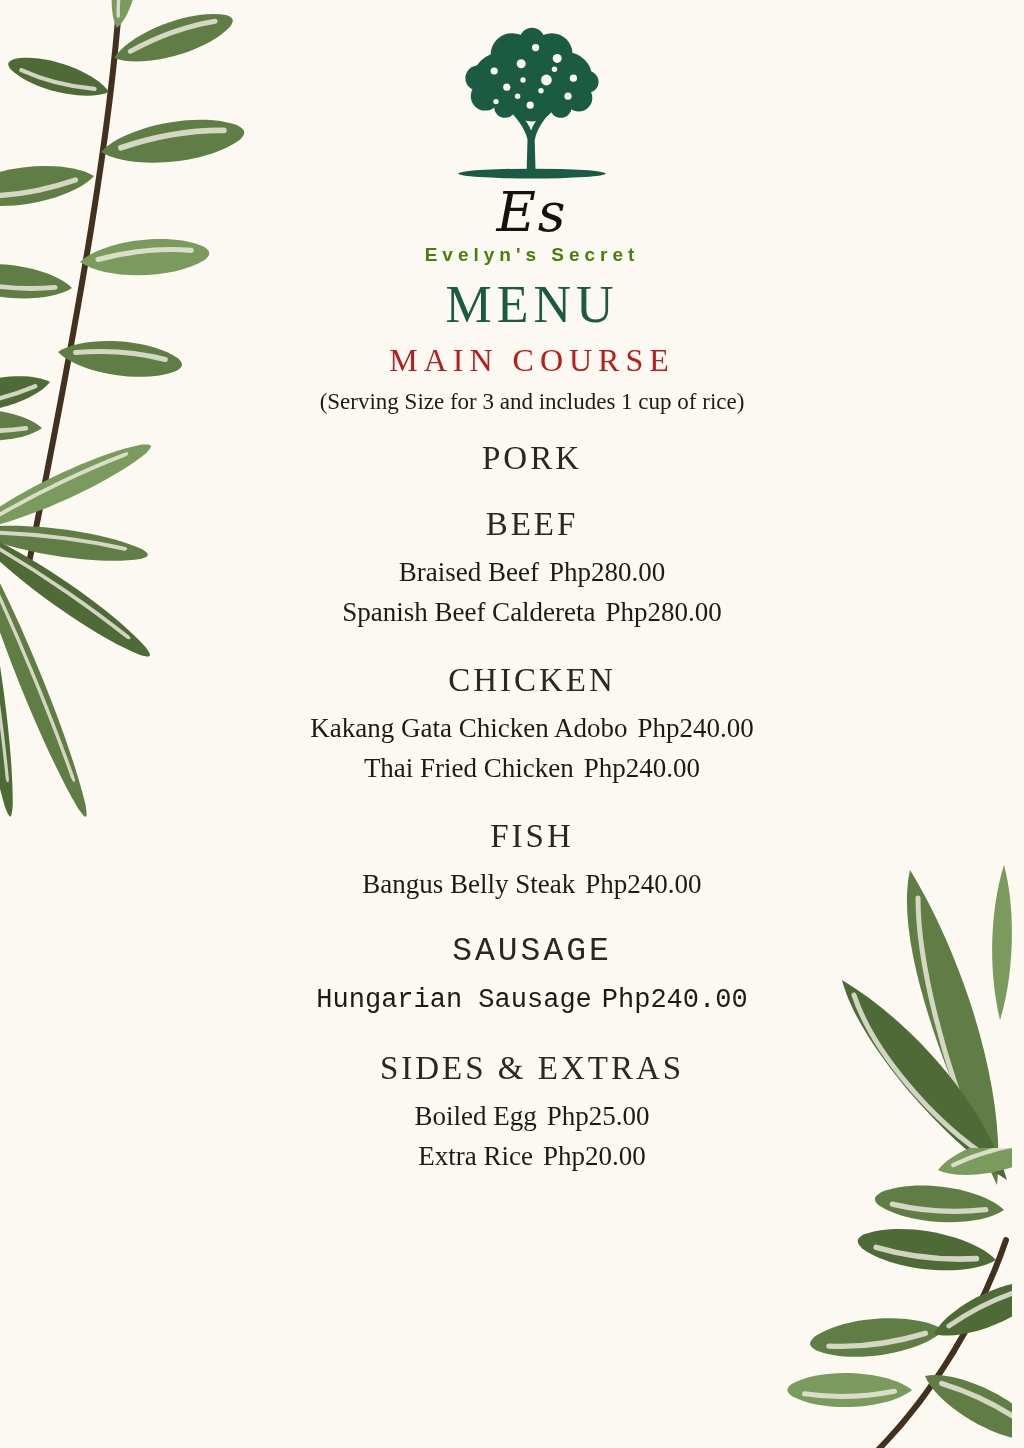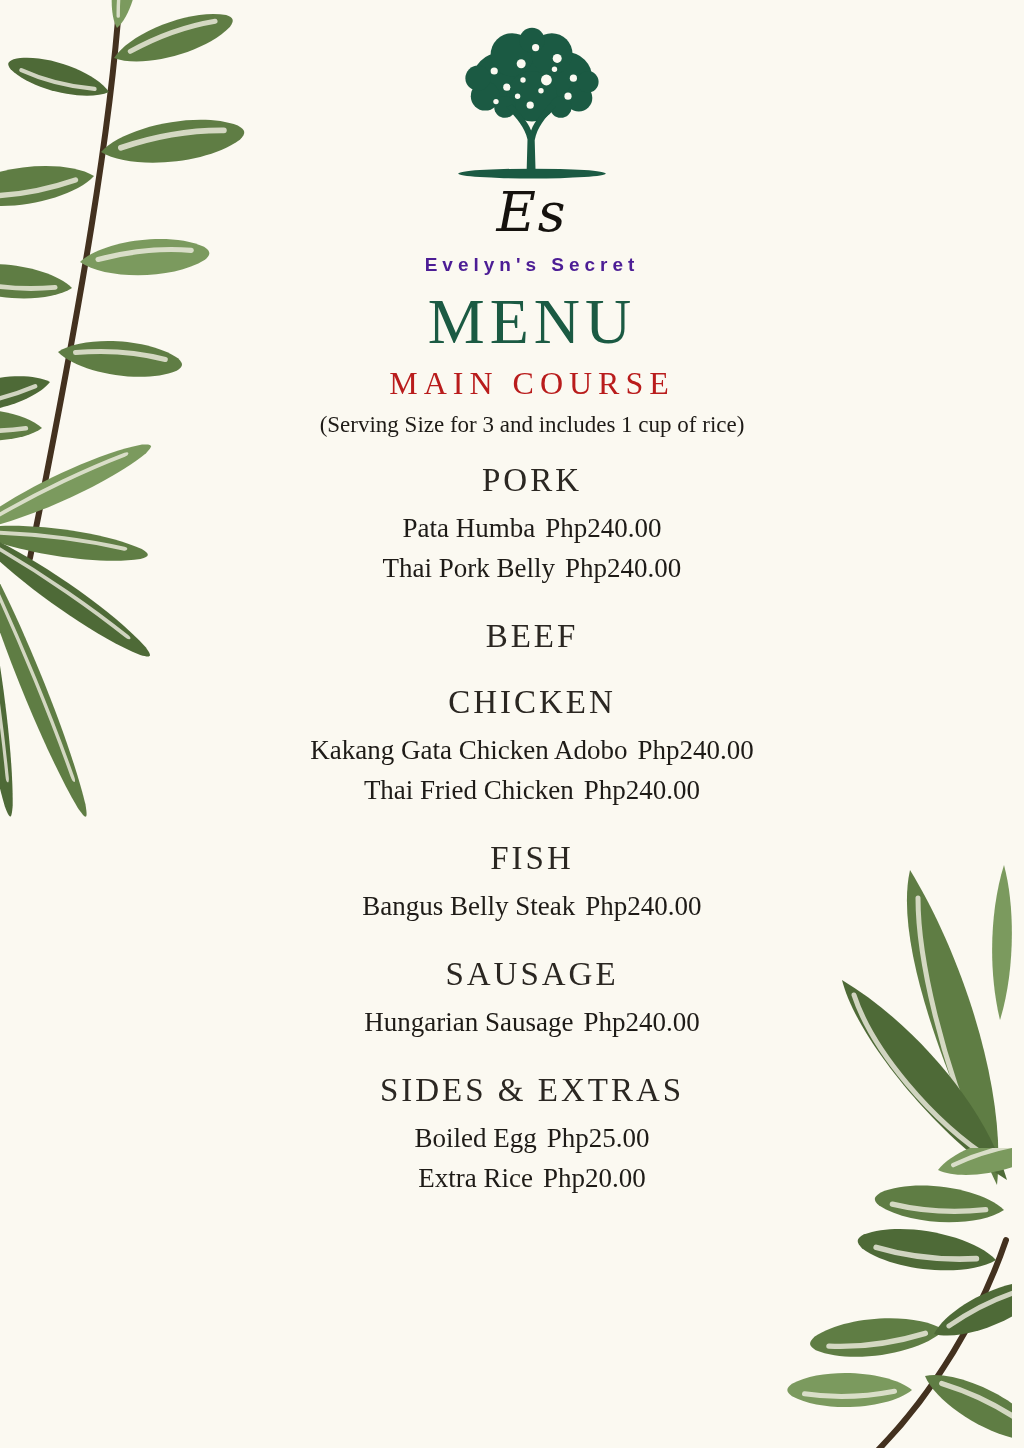--- a/index.html
+++ b/index.html
@@ -31,38 +31,38 @@
     padding-left:52px;
     display:flex;flex-direction:column;align-items:center;text-align:center;
   }
   .tree{margin-top:26px;}
   .monogram{
     margin-top:4px;
     font-family:"DejaVu Serif",serif;font-style:italic;
     font-size:54px;line-height:1.1;color:#15120e;letter-spacing:2px;
   }
   .brand-name{
-    margin-top:12px;
+    margin-top:2px;
     font-family:"Liberation Sans",sans-serif;font-weight:bold;
-    font-size:19px;letter-spacing:5px;color:#4c1d95;
+    font-size:19px;letter-spacing:5px;color:#4d7c0f;
   }
   .title{
     margin:12px 7px 0;font-weight:400;
-    font-size:64px;line-height:1.05;letter-spacing:5px;
+    font-size:52px;line-height:1.05;letter-spacing:5px;
     color:var(--accent-green);
   }
   .subtitle{
     margin:10px 0 0;font-weight:400;
     font-size:32px;line-height:1.1;letter-spacing:6px;
     color:#b91c1c;
   }
   .note{margin-top:10px;font-size:23px;line-height:1.2;color:var(--text-color);}
   #sections{margin-top:24px;}
   .menu-section{margin:0 0 30px;}
-  .menu-section:nth-child(5){margin-top:14px;}
+  .menu-section:nth-child(5){margin-top:14px;font-family:Liberation Mono, monospace;}
   .menu-section:nth-child(6){margin-top:22px;}
   .sec-heading{
     margin:0 0 10px;font-weight:400;
     font-size:33px;line-height:36px;letter-spacing:3px;
     color:var(--heading-color);
   }
   .menu-item{font-size:27px;line-height:40px;color:var(--text-color);}
   .item-price{margin-left:10px;}
   .tree-fill{fill:var(--accent-green);}
   .hole{fill:var(--background);}
@@ -169,33 +169,33 @@
     <div class="monogram">Es</div>
     <div class="brand-name">Evelyn's Secret</div>
 
     <h1 class="title">MENU</h1>
     <h2 class="subtitle">MAIN COURSE</h2>
     <div class="note">(Serving Size for 3 and includes 1 cup of rice)</div>
 
     <div id="sections">
   <section class="menu-section">
     <h3 class="sec-heading">PORK</h3>
-    <div class="sec-items">
-  <div class="menu-item">
-    <span class="item-name">Pata Humba</span><span class="item-price">Php240.00</span>
-  </div>
-
-  <div class="menu-item">
-    <span class="item-name">Thai Pork Belly</span><span class="item-price">Php240.00</span>
-  </div>
-</div>
   </section>
 
   <section class="menu-section">
     <h3 class="sec-heading">BEEF</h3>
+    <div class="sec-items">
+  <div class="menu-item">
+    <span class="item-name">Braised Beef</span><span class="item-price">Php280.00</span>
+  </div>
+
+  <div class="menu-item">
+    <span class="item-name">Spanish Beef Caldereta</span><span class="item-price">Php280.00</span>
+  </div>
+</div>
   </section>
 
   <section class="menu-section">
     <h3 class="sec-heading">CHICKEN</h3>
     <div class="sec-items">
   <div class="menu-item">
     <span class="item-name">Kakang Gata Chicken Adobo</span><span class="item-price">Php240.00</span>
   </div>
 
   <div class="menu-item">

